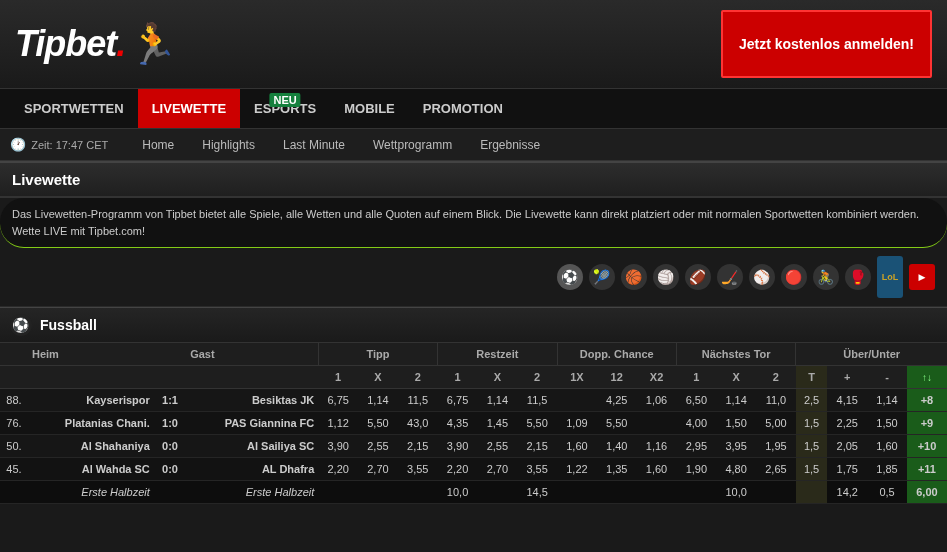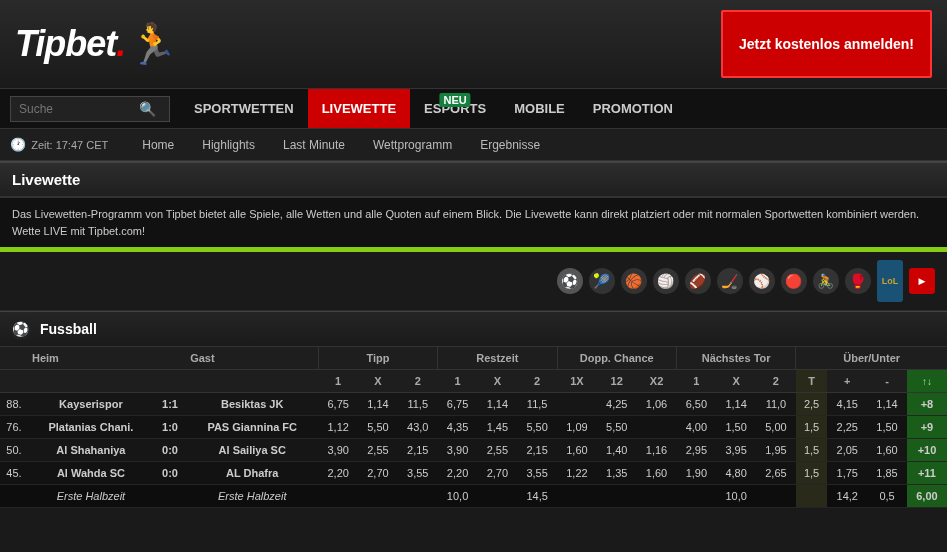--- a/index.html
+++ b/index.html
@@ -158,21 +158,22 @@
       color: #fff;
     }
 
     
     .description {
       background: #111;
       padding: 8px 12px;
       color: #ccc;
       font-size: 11px;
       line-height: 1.5;
-      border-bottom: 5px solid #84cc16;
+      border-bottom: 1px solid #84cc16;
+      border-radius: 24px;
     }
 
     
     .sport-icons-row {
       background: #1a1a1a;
       padding: 8px 12px;
       display: flex;
       align-items: center;
       justify-content: flex-end;
       border-bottom: 1px solid #2a2a2a;
@@ -281,21 +282,21 @@
       background: #121212;
     }
     .bet-table tbody td {
       padding: 5px 4px;
       font-size: 11px;
       text-align: center;
       color: #ccc;
       white-space: nowrap;
     }
     .bet-table tbody td.left-align {
-      text-align: center;
+      text-align: right;
     }
     .match-num {
       color: #888;
       width: 28px;
     }
     .team-name {
       font-weight: bold;
       color: #ddd;
       padding-left: 6px;
     }
@@ -334,24 +335,20 @@
 <div class="header">
   <div class="logo">
     <span class="logo-text">Tipbet</span>
       <span class="logo-dot">.</span>
     <span class="logo-figure">🏃</span>
   </div>
   <button class="register-btn">Jetzt kostenlos anmelden!</button>
 </div>
 
 <div class="nav">
-  <div class="search-box">
-    <input class="search-input" type="text" placeholder="Suche" style="">
-    <span class="search-icon">🔍</span>
-  </div>
   <div class="nav-items">
     <div class="nav-item">SPORTWETTEN</div>
     <div class="nav-item active">LIVEWETTE</div>
     <div class="nav-item" style="position:relative;">
       <span class="badge-neu">Neu</span>
       <span>ESPORTS</span>
     </div>
     <div class="nav-item">MOBILE</div>
     <div class="nav-item">PROMOTION</div>
   </div>

